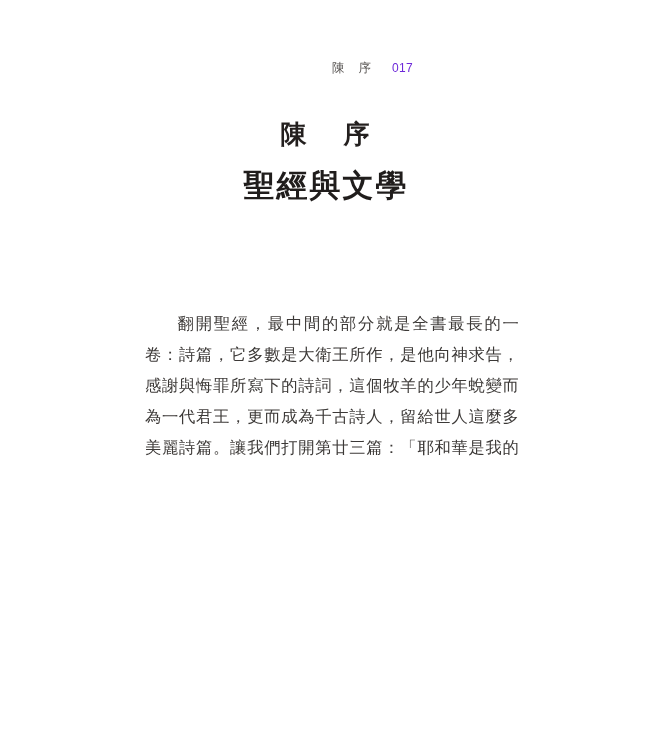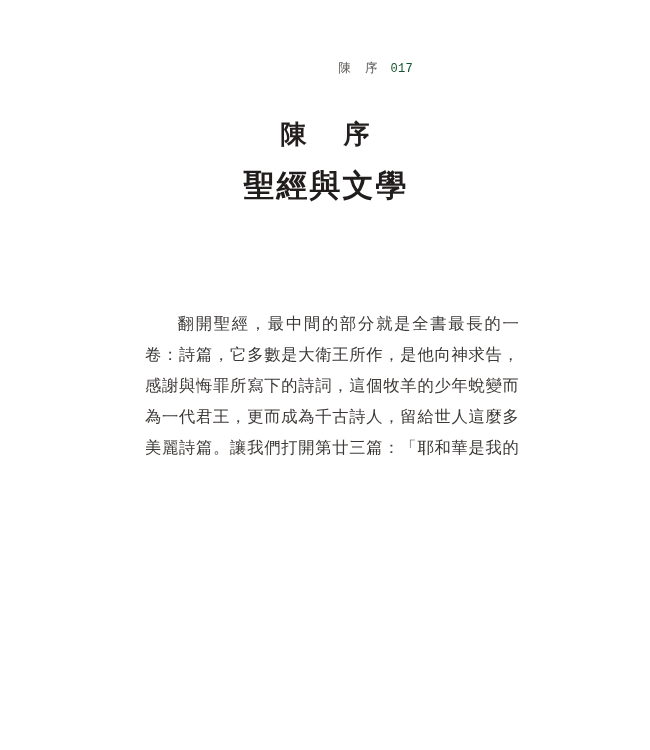--- a/index.html
+++ b/index.html
@@ -35,25 +35,25 @@
     color: #5d5a58;
     white-space: nowrap;
   }
   .running-head .rh-title {
     font-family: "DejaVu Serif", "Liberation Serif", serif;
     font-size: 12.5px;
     letter-spacing: 5px;
     color: #5a5755;
   }
   .running-head .rh-folio {
-    font-family: Liberation Mono, monospace;
+    font-family: Liberation Sans, sans-serif;
     font-size: 12px;
     letter-spacing: 0.3px;
-    margin-left: 8px;
-    color: #14532d;
+    margin-left: 16px;
+    color: #6d28d9;
   }
 
   
   .chapter-title {
     position: absolute;
     left: 0;
     top: 119px;
     width: 650px;
     text-align: center;
     font-family: "DejaVu Serif", "Liberation Serif", serif;

